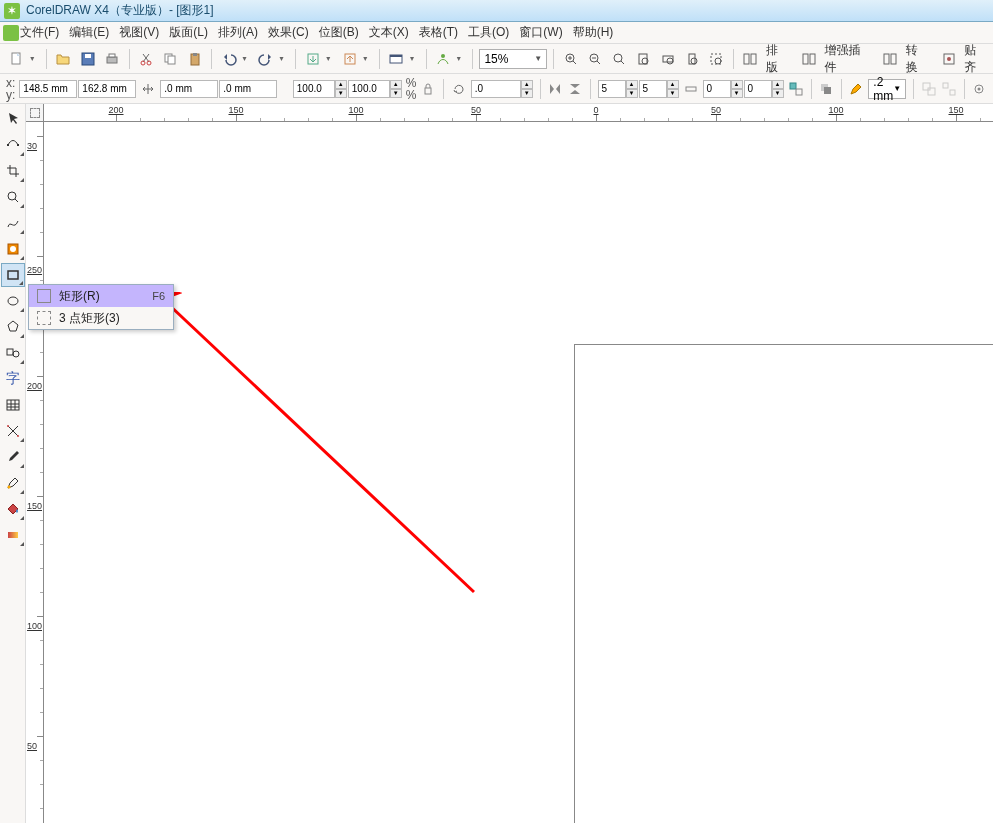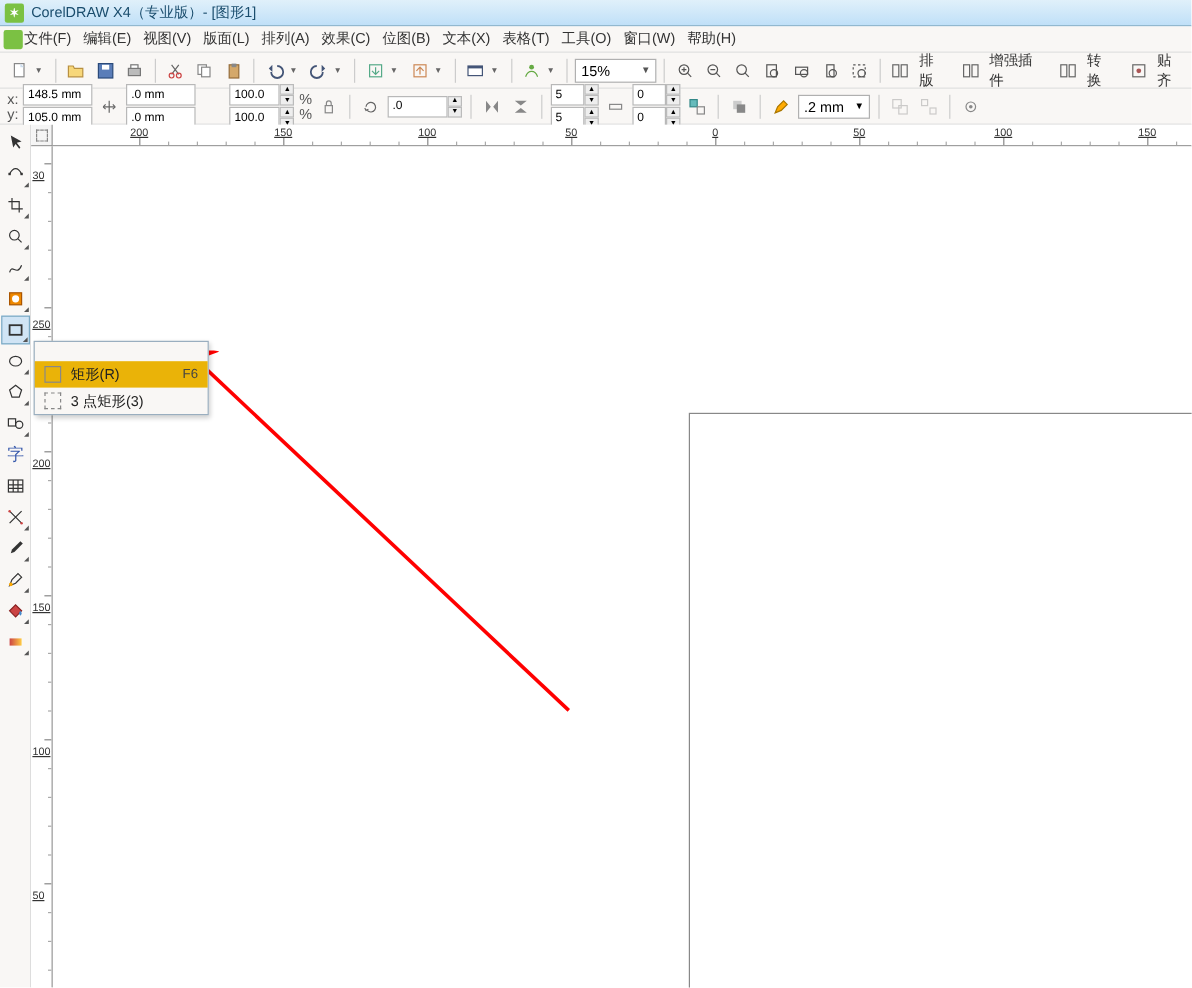--- a/index.html
+++ b/index.html
@@ -17,21 +17,21 @@
 .tbtn { width: 22px; height: 22px; display:flex; align-items:center; justify-content:center; color:#444; border:1px solid transparent; border-radius:2px; }
 .tsep { width:1px; height:20px; background:#ccc; margin:0 3px; }
 .tdrop { width:10px; font-size:8px; color:#666; }
 .zoom-select { width:70px; height:20px; border:1px solid #b0b0b0; background:#fff; display:flex; align-items:center; padding:0 4px; font-size:11px; }
 .zoom-select .arrow { margin-left:auto; font-size:8px; color:#555; }
 .tlabel { font-size:12px; color:#333; margin-left:2px; }
 
 .propbar { height: 30px; background: #f9f7f5; display: flex; align-items: center; padding: 0 6px; gap: 4px; border-bottom: 1px solid #ddd; }
 .prop-xy { display:flex; flex-direction:column; font-size:10px; color:#555; line-height:12px; }
 .prop-input { width:58px; height:18px; border:1px solid #b8b8b8; background:#fff; padding:0 3px; font-size:10px; display:flex; align-items:center; }
-.prop-stack { display:flex; flex-direction:column; gap:1px; }
+.prop-stack { display:flex; flex-direction:row; gap:1px; }
 .prop-spin { display:flex; }
 .spinbtns { display:flex; flex-direction:column; }
 .spinbtn { width:12px; height:9px; background:#eee; border:1px solid #bbb; font-size:6px; display:flex;align-items:center;justify-content:center; }
 .prop-icon { width:20px; height:20px; display:flex;align-items:center;justify-content:center; color:#555; }
 .outline-select { width:60px; height:20px; border:1px solid #b0b0b0; background:#fff; display:flex; align-items:center; padding:0 4px; font-size:10px; }
 
 .workspace { position:absolute; top:104px; left:0; right:0; bottom:0; display:flex; }
 .toolbox { width:26px; background:#f9f7f5; border-right:1px solid #ddd; display:flex; flex-direction:column; padding-top:2px; }
 .tool { width:24px; height:24px; display:flex; align-items:center; justify-content:center; color:#444; position:relative; margin:1px; }
 .tool.selected { background:#d0e4f5; border:1px solid #7aa9c4; }
@@ -48,21 +48,21 @@
 .ruler-h .tick-minor { position:absolute; bottom:0; width:1px; height:3px; background:#aaa; }
 .ruler-v .ruler-tick { left:1px; transform:translateY(50%) rotate(0deg); writing-mode:horizontal-tb; }
 .ruler-v .tick-line { position:absolute; right:0; height:1px; width:6px; background:#888; }
 .ruler-v .tick-minor { position:absolute; right:0; height:1px; width:3px; background:#aaa; }
 
 .canvas { position:absolute; top:18px; left:18px; right:0; bottom:0; background:#fff; }
 .page { position:absolute; top:222px; left:530px; width:430px; height:560px; background:#fff; border:1px solid #888; box-shadow:3px 3px 0 rgba(0,0,0,0.25); }
 
 .flyout { position:absolute; top:180px; left:2px; width:146px; background:#f9f7f5; border:1px solid #9aaebf; box-shadow:2px 2px 4px rgba(0,0,0,0.2); z-index:100; }
 .flyout-item { height:22px; display:flex; align-items:center; padding:0 8px; gap:8px; }
-.flyout-item.hl { background:#eab308;margin-top:16px; }
+.flyout-item.hl { background:#c4b5fd; }
 .flyout-item .ficon { width:14px; height:14px; border:1px solid #888; }
 .flyout-item .ficon.pts { border:1px dashed #888; }
 .flyout-item .ftext { flex:1; font-size:12px; color:#222; }
 .flyout-item .fkey { font-size:11px; color:#444; }
 
 .arrow-annotation { position:absolute; top:188px; left:128px; pointer-events:none; z-index:99; }
 
 svg.icon { width:16px; height:16px; }
 </style>
 </head>
@@ -262,21 +262,21 @@
   <span class="tlabel">贴齐</span>
 </div>
 
 <div class="propbar">
   <div class="prop-xy">
     <span>x:</span>
       <span>y:</span>
   </div>
   <div class="prop-stack">
     <div class="prop-input">148.5 mm</div>
-    <div class="prop-input">105.0 mm</div>
+    <div class="prop-input">162.8 mm</div>
   </div>
   <div class="prop-icon">
       <svg class="icon" viewBox="0 0 16 16">
         <path d="M3 8h10M8 3v10" stroke="#666"></path>
         <path d="M3 8l2-2M3 8l2 2M13 8l-2-2M13 8l-2 2" stroke="#666"></path>
       </svg>
     </div>
   <div class="prop-stack">
     <div class="prop-input">.0 mm</div>
     <div class="prop-input">.0 mm</div>

